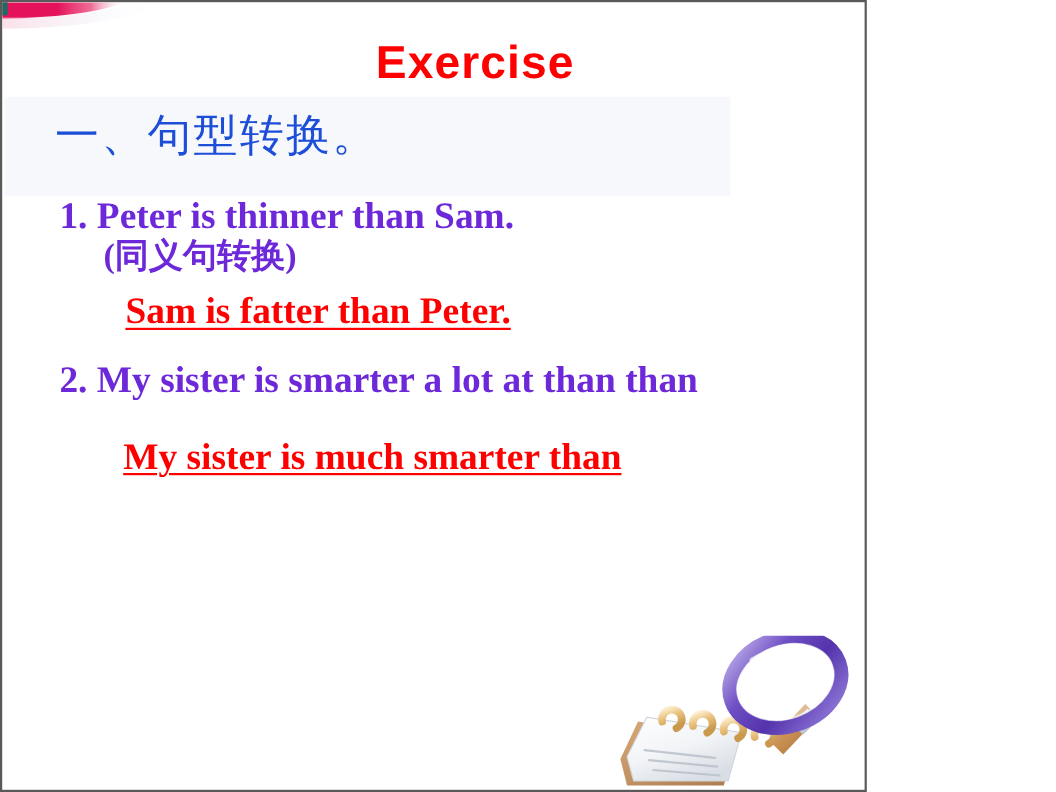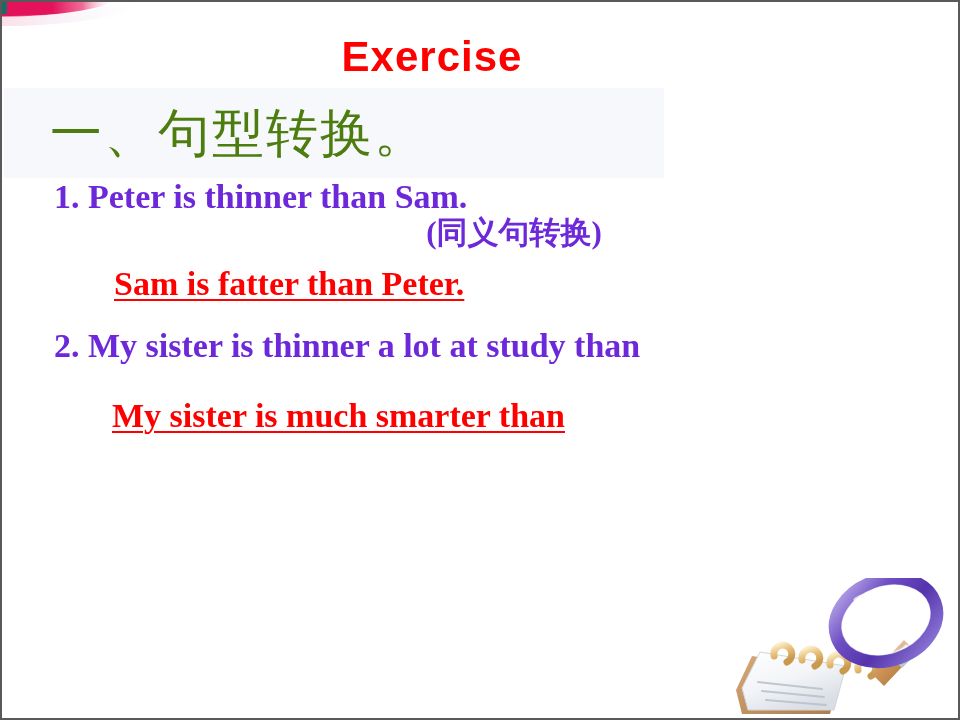--- a/index.html
+++ b/index.html
@@ -7,21 +7,21 @@
     margin: 0;
     padding: 0;
     background: #ffffff;
   }
   body {
     font-family: "Liberation Serif", "DejaVu Serif", serif;
   }
 
   #slide {
     position: relative;
-    width: 960px;
+    width: 788px;
     height: 720px;
     background: #ffffff;
     overflow: hidden;
     box-sizing: border-box;
     border: 2px solid #595959;
   }
 
   
   #deco-topleft {
     position: absolute;
@@ -65,23 +65,23 @@
     letter-spacing: 1px;
     color: #ff0000;
     line-height: 1;
   }
 
   
   #section-heading {
     position: absolute;
     left: 48px;
     top: 104px;
-    font-family: Liberation Sans, sans-serif;
-    font-size: 52px;
-    color: #4d7c0f;
+    font-family: Liberation Mono, monospace;
+    font-size: 40px;
+    color: #1d4ed8;
     letter-spacing: 2px;
     line-height: 1.05;
     white-space: nowrap;
   }
 
   
   #content {
     position: absolute;
     left: 52px;
     top: 176px;
@@ -99,21 +99,20 @@
     color: #6d28d9;
     line-height: 1.12;
     margin: 0;
   }
   .question .q-num {
     font-weight: bold;
   }
   .question .cn {
     font-size: 31px;
     font-weight: bold;
-    text-align: center;
   }
   .q-indent {
     padding-left: 40px;
     display: block;
   }
 
   .answer {
     font-family: "Liberation Serif", "DejaVu Serif", serif;
     font-weight: bold;
     font-size: 34px;
@@ -193,21 +192,21 @@
         <span class="q-indent cn">(同义句转换)</span>
       </div>
       <div class="answer" id="answer-1">
         <span class="ul">Sam is fatter than Peter.</span>
       </div>
     </div>
 
     <div class="q-block">
       <div class="question" id="question-2">
         <span class="q-num">2.</span>
-        <span>My sister is thinner a lot at study than</span>
+        <span>My sister is smarter a lot at than than</span>
       </div>
       <div class="answer" id="answer-2">
         <span class="ans-line"><span class="ul">My sister is much smarter than</span></span>
       </div>
     </div>
 
   </div>
 
   <svg id="clipart" viewBox="0 0 220 140" aria-hidden="true">
     <defs>

